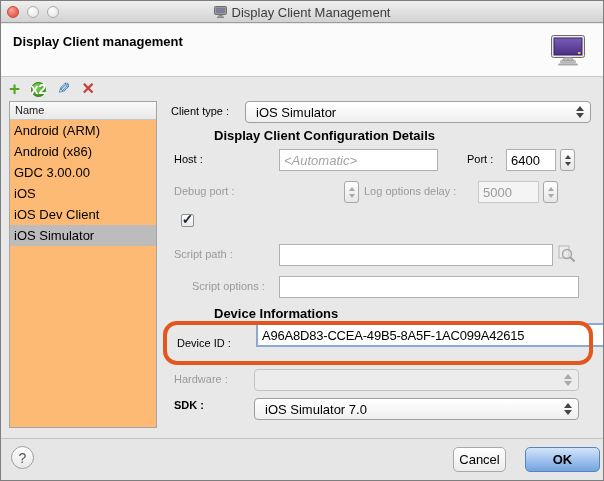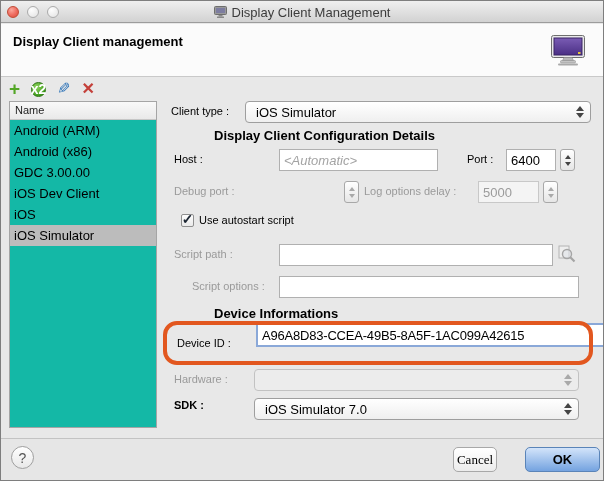--- a/index.html
+++ b/index.html
@@ -23,21 +23,21 @@
 
   
   .toolbar{position:absolute;left:8px;top:79px;display:flex;align-items:center;gap:11px;height:18px;}
   .tb-add{font-size:19px;font-weight:bold;color:#53a626;line-height:16px;}
   .tb-dup{width:15px;height:15px;border-radius:50%;background:radial-gradient(circle at 35% 30%,#8fd45e,#3f9d1c 70%,#2c7a10);
     color:#fff;font-size:14px;font-weight:bold;display:flex;align-items:center;justify-content:center;border:1px solid #2a7210;}
   .tb-edit{font-size:16px;color:#2f74b8;transform:scaleX(-1);line-height:16px;}
   .tb-del{font-size:16px;font-weight:bold;color:#c4403a;line-height:16px;}
 
   
-  .listpanel{position:absolute;left:8px;top:100px;width:148px;height:327px;background:#14b8a6;border:1px solid #a5a5a5;}
+  .listpanel{position:absolute;left:8px;top:100px;width:148px;height:327px;background:#fdba74;border:1px solid #a5a5a5;}
   .list-header{height:18px;line-height:17px;background:linear-gradient(#f9f9f9,#e9e9e9);
     border-bottom:1px solid #c6c6c6;font-size:11px;color:#1c1c1c;padding-left:5px;}
   .list-item{height:21px;line-height:21px;padding-left:4px;font-size:13px;color:#000;white-space:nowrap;}
   .list-item.selected{background:#bcbcbc;}
 
   
   .flabel{position:absolute;font-size:11px;color:#000;white-space:nowrap;}
   .flabel.dim{color:#9a9a9a;}
   .fsection{position:absolute;font-size:13px;font-weight:bold;color:#000;white-space:nowrap;padding-left:43px;}
 
@@ -77,21 +77,21 @@
   
   .annotation{position:absolute;left:162px;top:320px;width:430px;height:44px;border:4px solid #e2571f;
     border-radius:14px;pointer-events:none;}
 
   
   .footer{position:absolute;left:0;top:437px;width:100%;height:44px;background:#e6e6e6;border-top:1px solid #c3c3c3;}
   .helpbtn{position:absolute;left:10px;top:7px;width:23px;height:23px;border-radius:50%;
     background:linear-gradient(#ffffff,#e8e8e8);border:1px solid #9f9f9f;
     font-size:14px;color:#555;display:flex;align-items:center;justify-content:center;}
   .btn{position:absolute;top:8px;height:25px;border-radius:5px;font-size:13px;display:flex;align-items:center;justify-content:center;}
-  .btn.cancel{left:452px;width:44px;background:linear-gradient(#ffffff,#ececec);border:1px solid #a8a8a8;color:#000;font-family:Liberation Serif, serif;}
+  .btn.cancel{left:452px;width:53px;background:linear-gradient(#ffffff,#ececec);border:1px solid #a8a8a8;color:#000;}
   .btn.ok{left:524px;width:75px;background:linear-gradient(#d3e4fa,#74a3e0);border:1px solid #5a84b8;color:#000;font-weight:600;}
 </style>
 </head>
 <body>
 
 <div class="window">
 
   <div class="titlebar">
     <div class="titlewrap">
       <svg width="13" height="12" viewBox="0 0 13 12">
@@ -132,22 +132,22 @@
     <span class="tb-dup">x2</span>
     <span class="tb-edit">✎</span>
     <span class="tb-del">✕</span>
   </div>
 
   <div class="listpanel">
     <div class="list-header">Name</div>
     <div class="list-item">Android (ARM)</div>
     <div class="list-item">Android (x86)</div>
     <div class="list-item">GDC 3.00.00</div>
+    <div class="list-item">iOS</div>
     <div class="list-item">iOS Dev Client</div>
-    <div class="list-item">iOS</div>
     <div class="list-item selected">iOS Simulator</div>
   </div>
 
   <div class="flabel" style="left:170px;top:104px;">Client type :</div>
   <div class="popup" style="left:244px;top:100px;width:346px;">
     <span>iOS Simulator</span>
     <span class="updown">
         <span class="tri-up"></span>
         <span class="tri-down"></span>
       </span>
@@ -172,21 +172,20 @@
   <div class="flabel dim" style="left:363px;top:184px;">Log options delay :</div>
   <input class="tfield" style="left: 477px; top: 180px; width: 61px;" disabled="" value="5000">
   <div class="stepper dim" style="left:542px;top:180px;">
       <span class="tri-up"></span>
       <span class="tri-down"></span>
     </div>
 
   <div class="checkbox">
     <span class="check">✓</span>
   </div>
-  <div class="flabel" style="left:198px;top:213px;">Use autostart script</div>
 
   <div class="flabel dim" style="left:173px;top:247px;">Script path :</div>
   <input class="tfield" style="left: 278px; top: 243px; width: 274px;" value="">
   <svg class="magwrap" viewBox="0 0 19 19">
     <rect x="2" y="1" width="10" height="12" fill="#f3f3f3" stroke="#8a8a8a"></rect>
     <circle cx="10" cy="9" r="4.5" fill="rgba(220,225,235,0.6)" stroke="#6f6f6f" stroke-width="1.4"></circle>
     <line x1="13.3" y1="12.3" x2="17.5" y2="16.5" stroke="#6f6f6f" stroke-width="2.2"></line>
   </svg>
 
   <div class="flabel dim" style="left:191px;top:279px;">Script options :</div>

